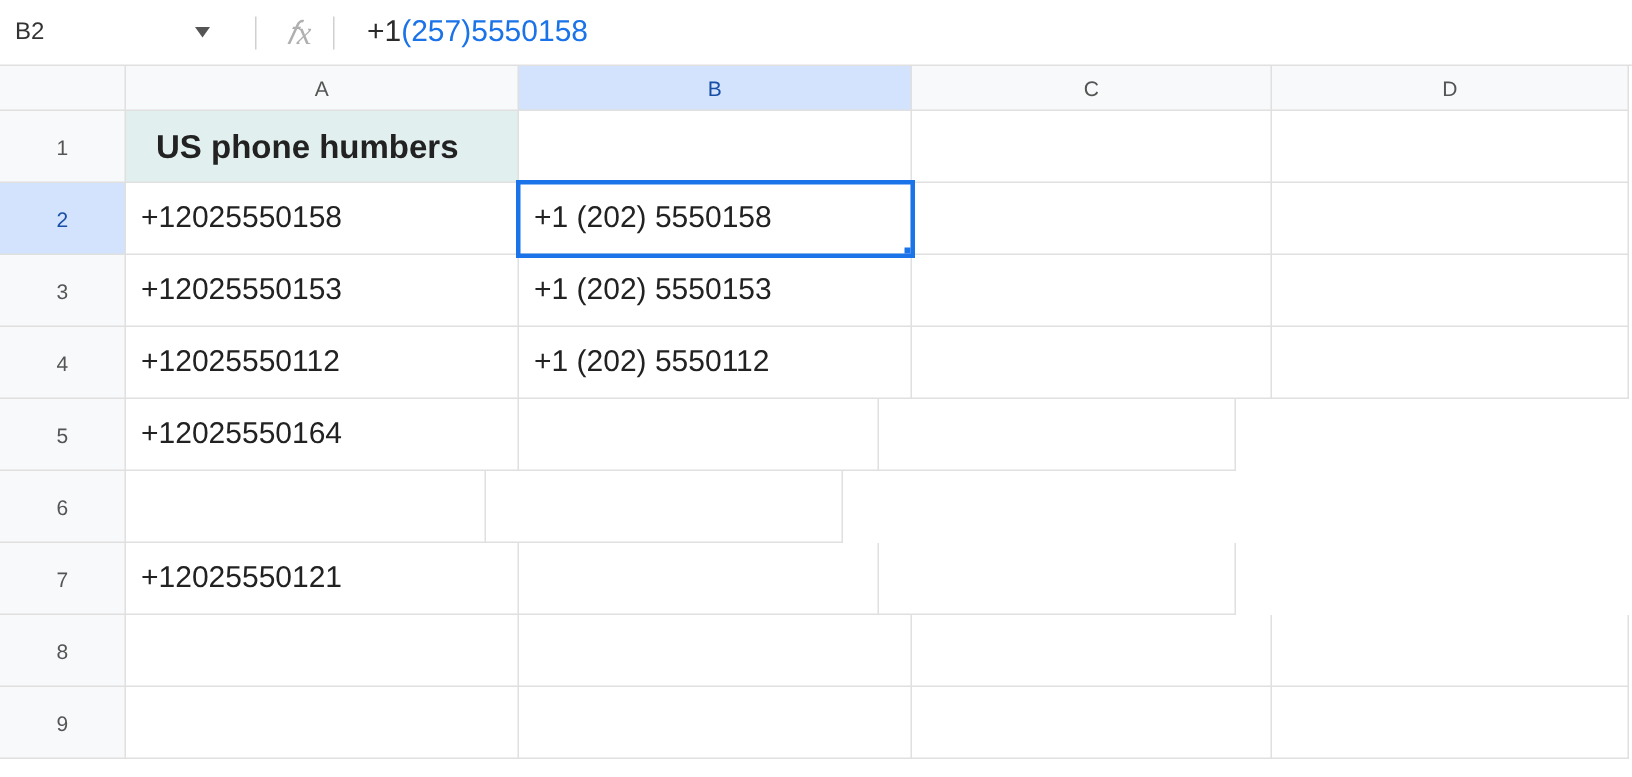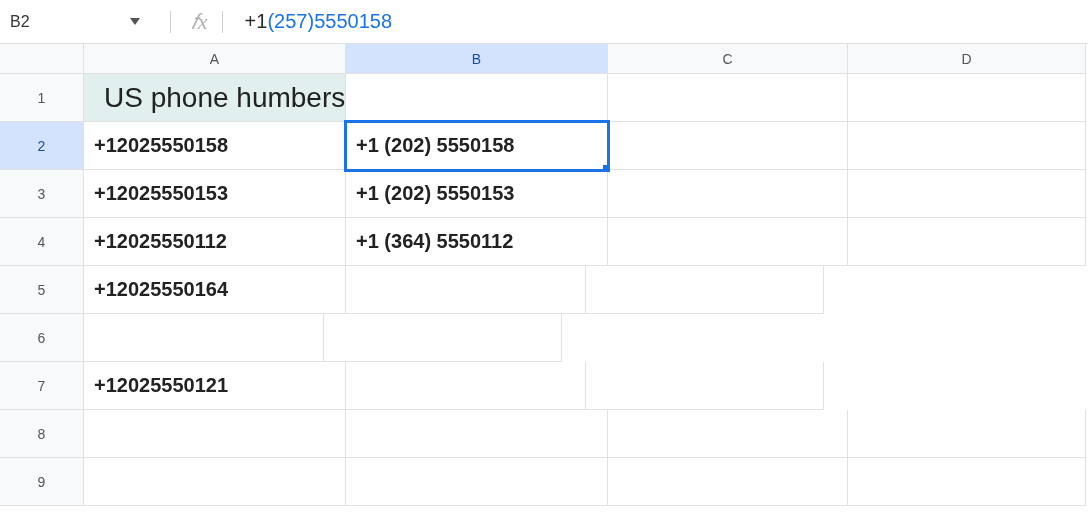--- a/index.html
+++ b/index.html
@@ -108,30 +108,29 @@
       border-right: 1px solid #e0e0e0;
       border-bottom: 1px solid #e0e0e0;
       padding: 0 10px;
       display: flex;
       align-items: center;
       font-size: 20px;
       color: #222;
       overflow: hidden;
       white-space: nowrap;
       position: relative;
-      font-weight: bold;
     }
     .cell.cA { width: 262px; }
     .cell.cB { width: 262px; }
     .cell.cC { width: 240px; }
     .cell.cD { width: 238px; }
     .cell.header-cell {
       background: #e1f0ee;
-      font-weight: normal;
-      font-size: 28px;
+      font-weight: bold;
+      font-size: 22px;
       padding-left: 20px;
     }
     .cell.active {
       outline: 3px solid #1a73e8;
       outline-offset: -1px;
       z-index: 2;
     }
     .fill-handle {
       position: absolute;
       right: -4px;
@@ -189,21 +188,21 @@
       <div class="row">
         <div class="row-head">3</div>
         <div class="cell cA">+12025550153</div>
         <div class="cell cB">+1 (202) 5550153</div>
         <div class="cell cC"></div>
         <div class="cell cD"></div>
       </div>
       <div class="row">
         <div class="row-head">4</div>
         <div class="cell cA">+12025550112</div>
-        <div class="cell cB">+1 (364) 5550112</div>
+        <div class="cell cB">+1 (202) 5550112</div>
         <div class="cell cC"></div>
         <div class="cell cD"></div>
       </div>
       <div class="row">
         <div class="row-head">5</div>
         <div class="cell cA">+12025550164</div>
         <div class="cell cC"></div>
         <div class="cell cD"></div>
       </div>
       <div class="row">

